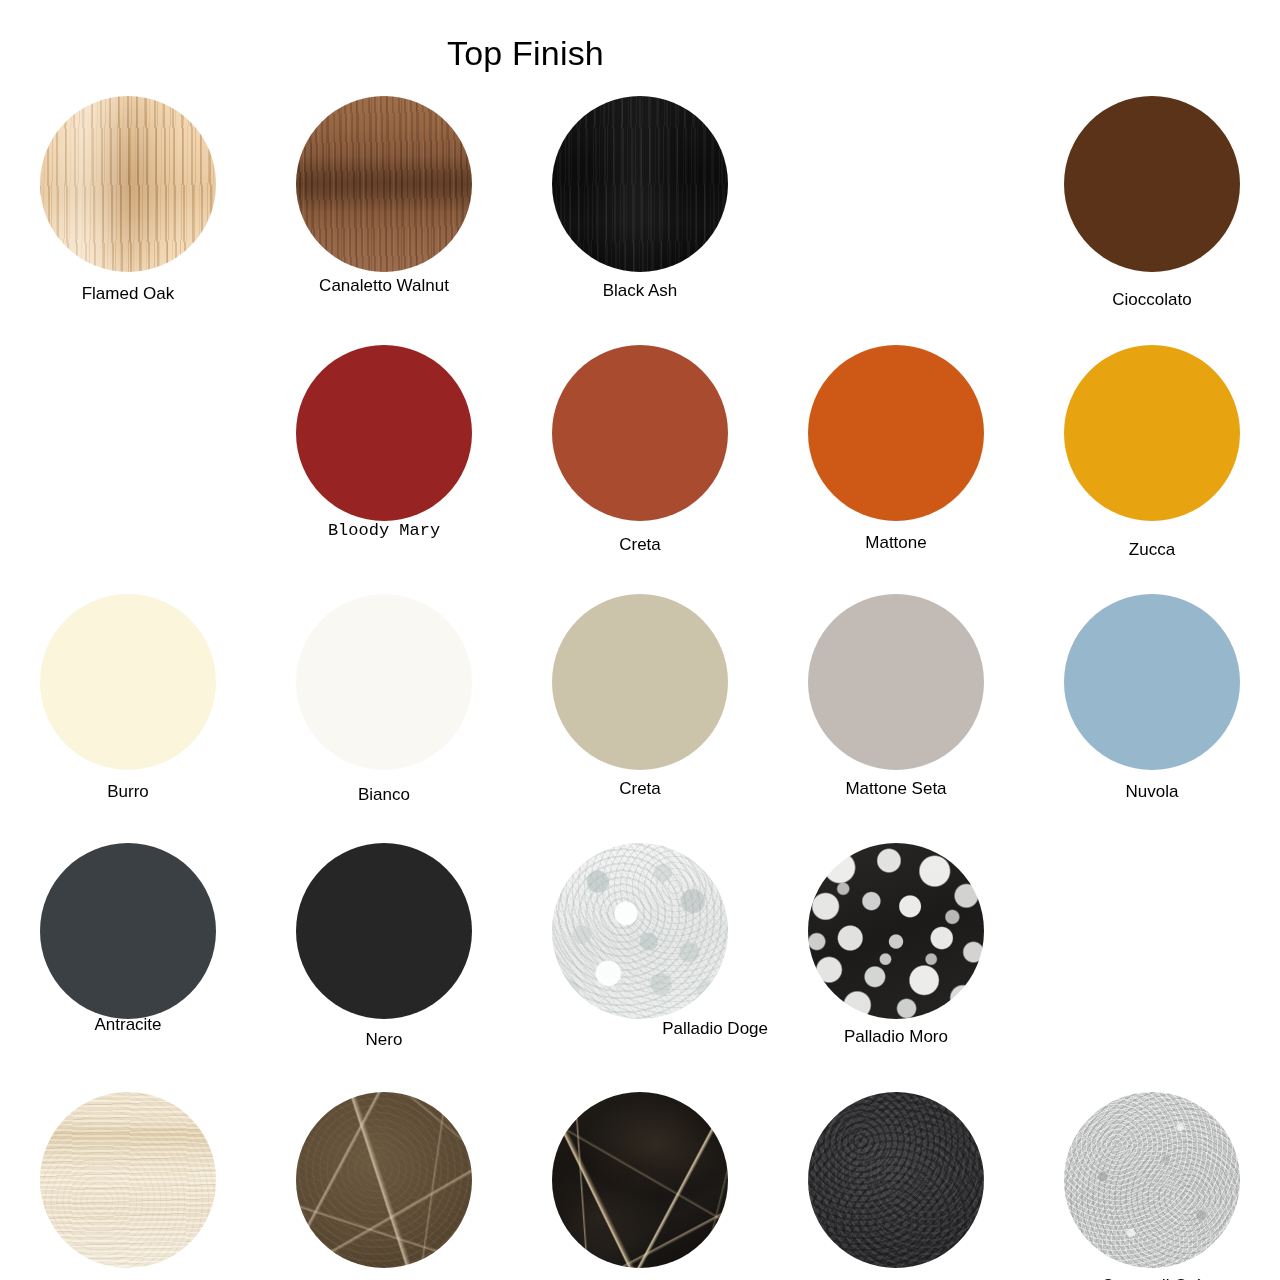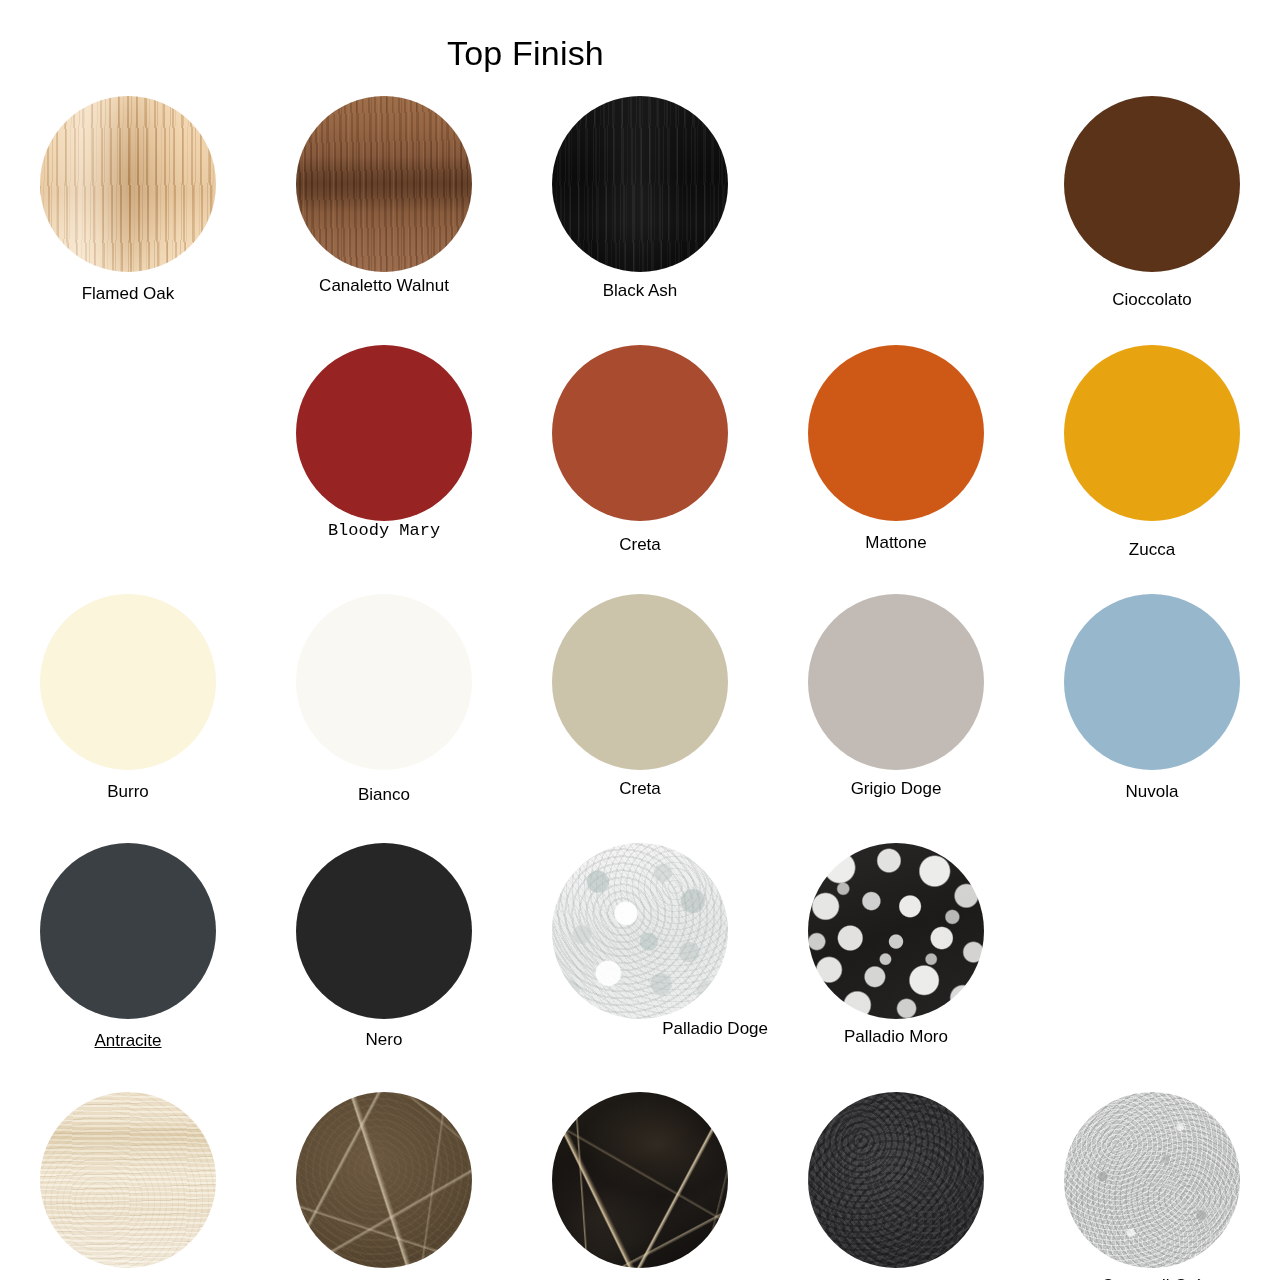--- a/index.html
+++ b/index.html
@@ -300,31 +300,31 @@
       <div class="cell" style="left: 256px;">
         <div class="swatch" style="background: rgb(250, 248, 243);"></div>
         <div class="label" style="top: 191px;">Bianco</div>
       </div>
       <div class="cell" style="left: 512px;">
         <div class="swatch" style="background: rgb(203, 196, 171);"></div>
         <div class="label" style="top: 185px;">Creta</div>
       </div>
       <div class="cell" style="left: 768px;">
         <div class="swatch" style="background: rgb(194, 187, 181);"></div>
-        <div class="label" style="top: 185px;">Grigio Doge</div>
+        <div class="label" style="top: 185px;">Mattone Seta</div>
       </div>
       <div class="cell" style="left: 1024px;">
         <div class="swatch" style="background: rgb(151, 183, 204);"></div>
         <div class="label" style="top: 188px;">Nuvola</div>
       </div>
     </div>
     <div class="row">
       <div class="cell" style="left: 0px;">
         <div class="swatch" style="background: rgb(59, 64, 68);"></div>
-        <div class="label" style="top: 188px; text-decoration: underline;">Antracite</div>
+        <div class="label" style="top: 172px;">Antracite</div>
       </div>
       <div class="cell" style="left: 256px;">
         <div class="swatch" style="background: rgb(38, 38, 38);"></div>
         <div class="label" style="top: 187px;">Nero</div>
       </div>
       <div class="cell" style="left: 512px;">
         <div class="swatch tex-palladio-doge"></div>
         <div class="label" style="top: 176px; text-align: right;">Palladio Doge</div>
       </div>
       <div class="cell" style="left: 768px;">

